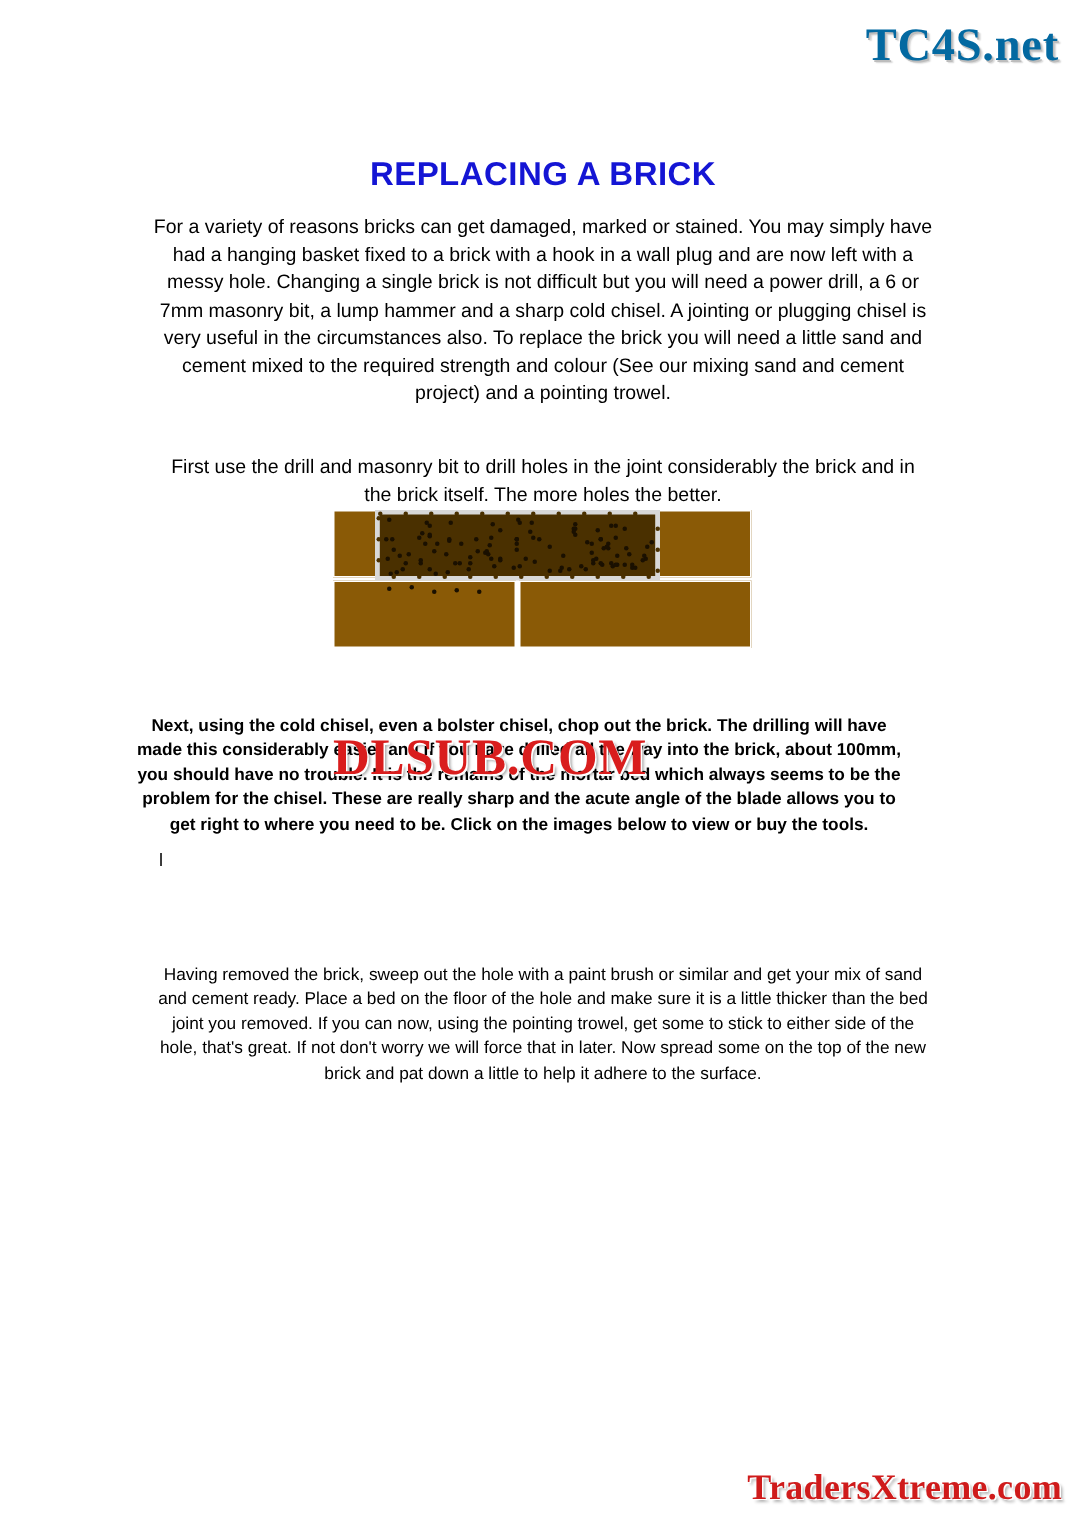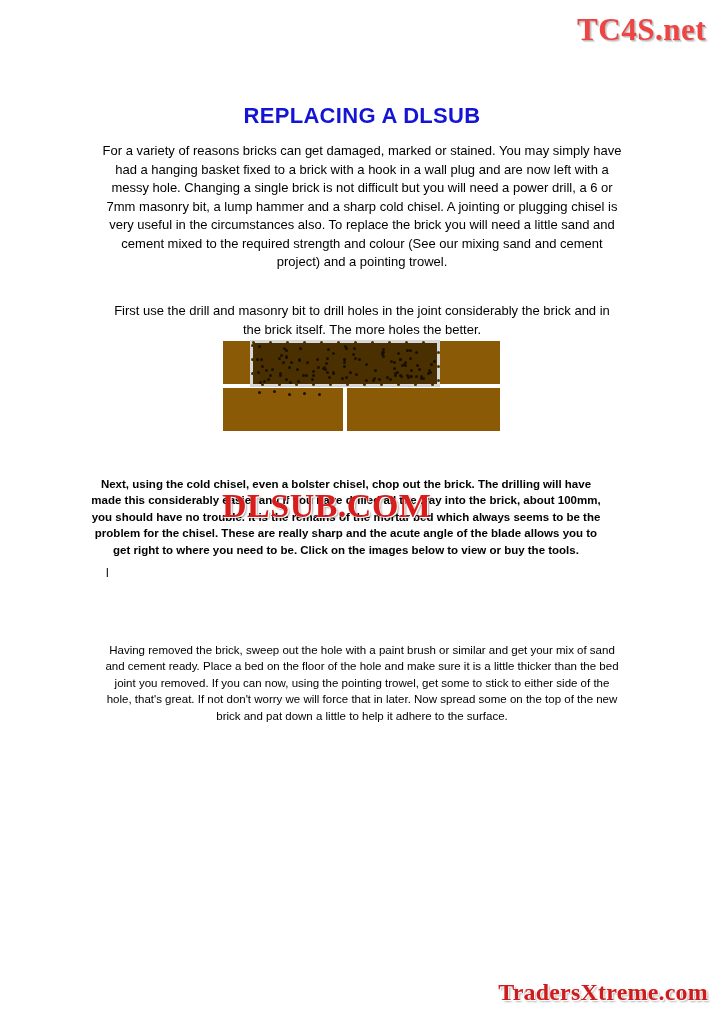--- a/index.html
+++ b/index.html
@@ -18,21 +18,21 @@
 
   
   .logo-tc4s {
     position: absolute;
     top: 12px;
     right: 18px;
     font-family: "Liberation Serif", serif;
     font-weight: bold;
     font-size: 31px;
     letter-spacing: 0.5px;
-    color: #ef4444;
+    color: #0369a1;
     text-shadow: 1px 1px 0 #bdbdbd, 2px 2px 1px #d6d6d6;
   }
 
   
   .page-title {
     position: absolute;
     top: 88px;
     left: 0;
     width: 724px;
     text-align: center;
@@ -147,21 +147,21 @@
     color: #cf1b1b;
     letter-spacing: 0.2px;
     text-shadow: 1px 1px 0 #ffffff, 2px 2px 2px rgba(0,0,0,0.3);
   }
 </style>
 </head>
 <body>
 
 <div class="logo-tc4s">TC4S.net</div>
 
-<h1 class="page-title">REPLACING A DLSUB</h1>
+<h1 class="page-title">REPLACING A BRICK</h1>
 
 <p class="para" id="para1">For a variety of reasons bricks can get damaged, marked or stained. You may simply have had a hanging basket fixed to a brick with a hook in a wall plug and are now left with a messy hole. Changing a single brick is not difficult but you will need a power drill, a 6 or 7mm masonry bit, a lump hammer and a sharp cold chisel. A jointing or plugging chisel is very useful in the circumstances also. To replace the brick you will need a little sand and cement mixed to the required strength and colour (See our mixing sand and cement project) and a pointing trowel.</p>
 
 <p class="para" id="para2">First use the drill and masonry bit to drill holes in the joint considerably the brick and in the brick itself. The more holes the better.</p>
 
 <div class="wall-figure">
   <div class="brick b-top-left"></div>
   <div class="brick b-top-mid"></div>
   <div class="brick b-top-right"></div>
   <div class="brick b-bot-left"></div>

